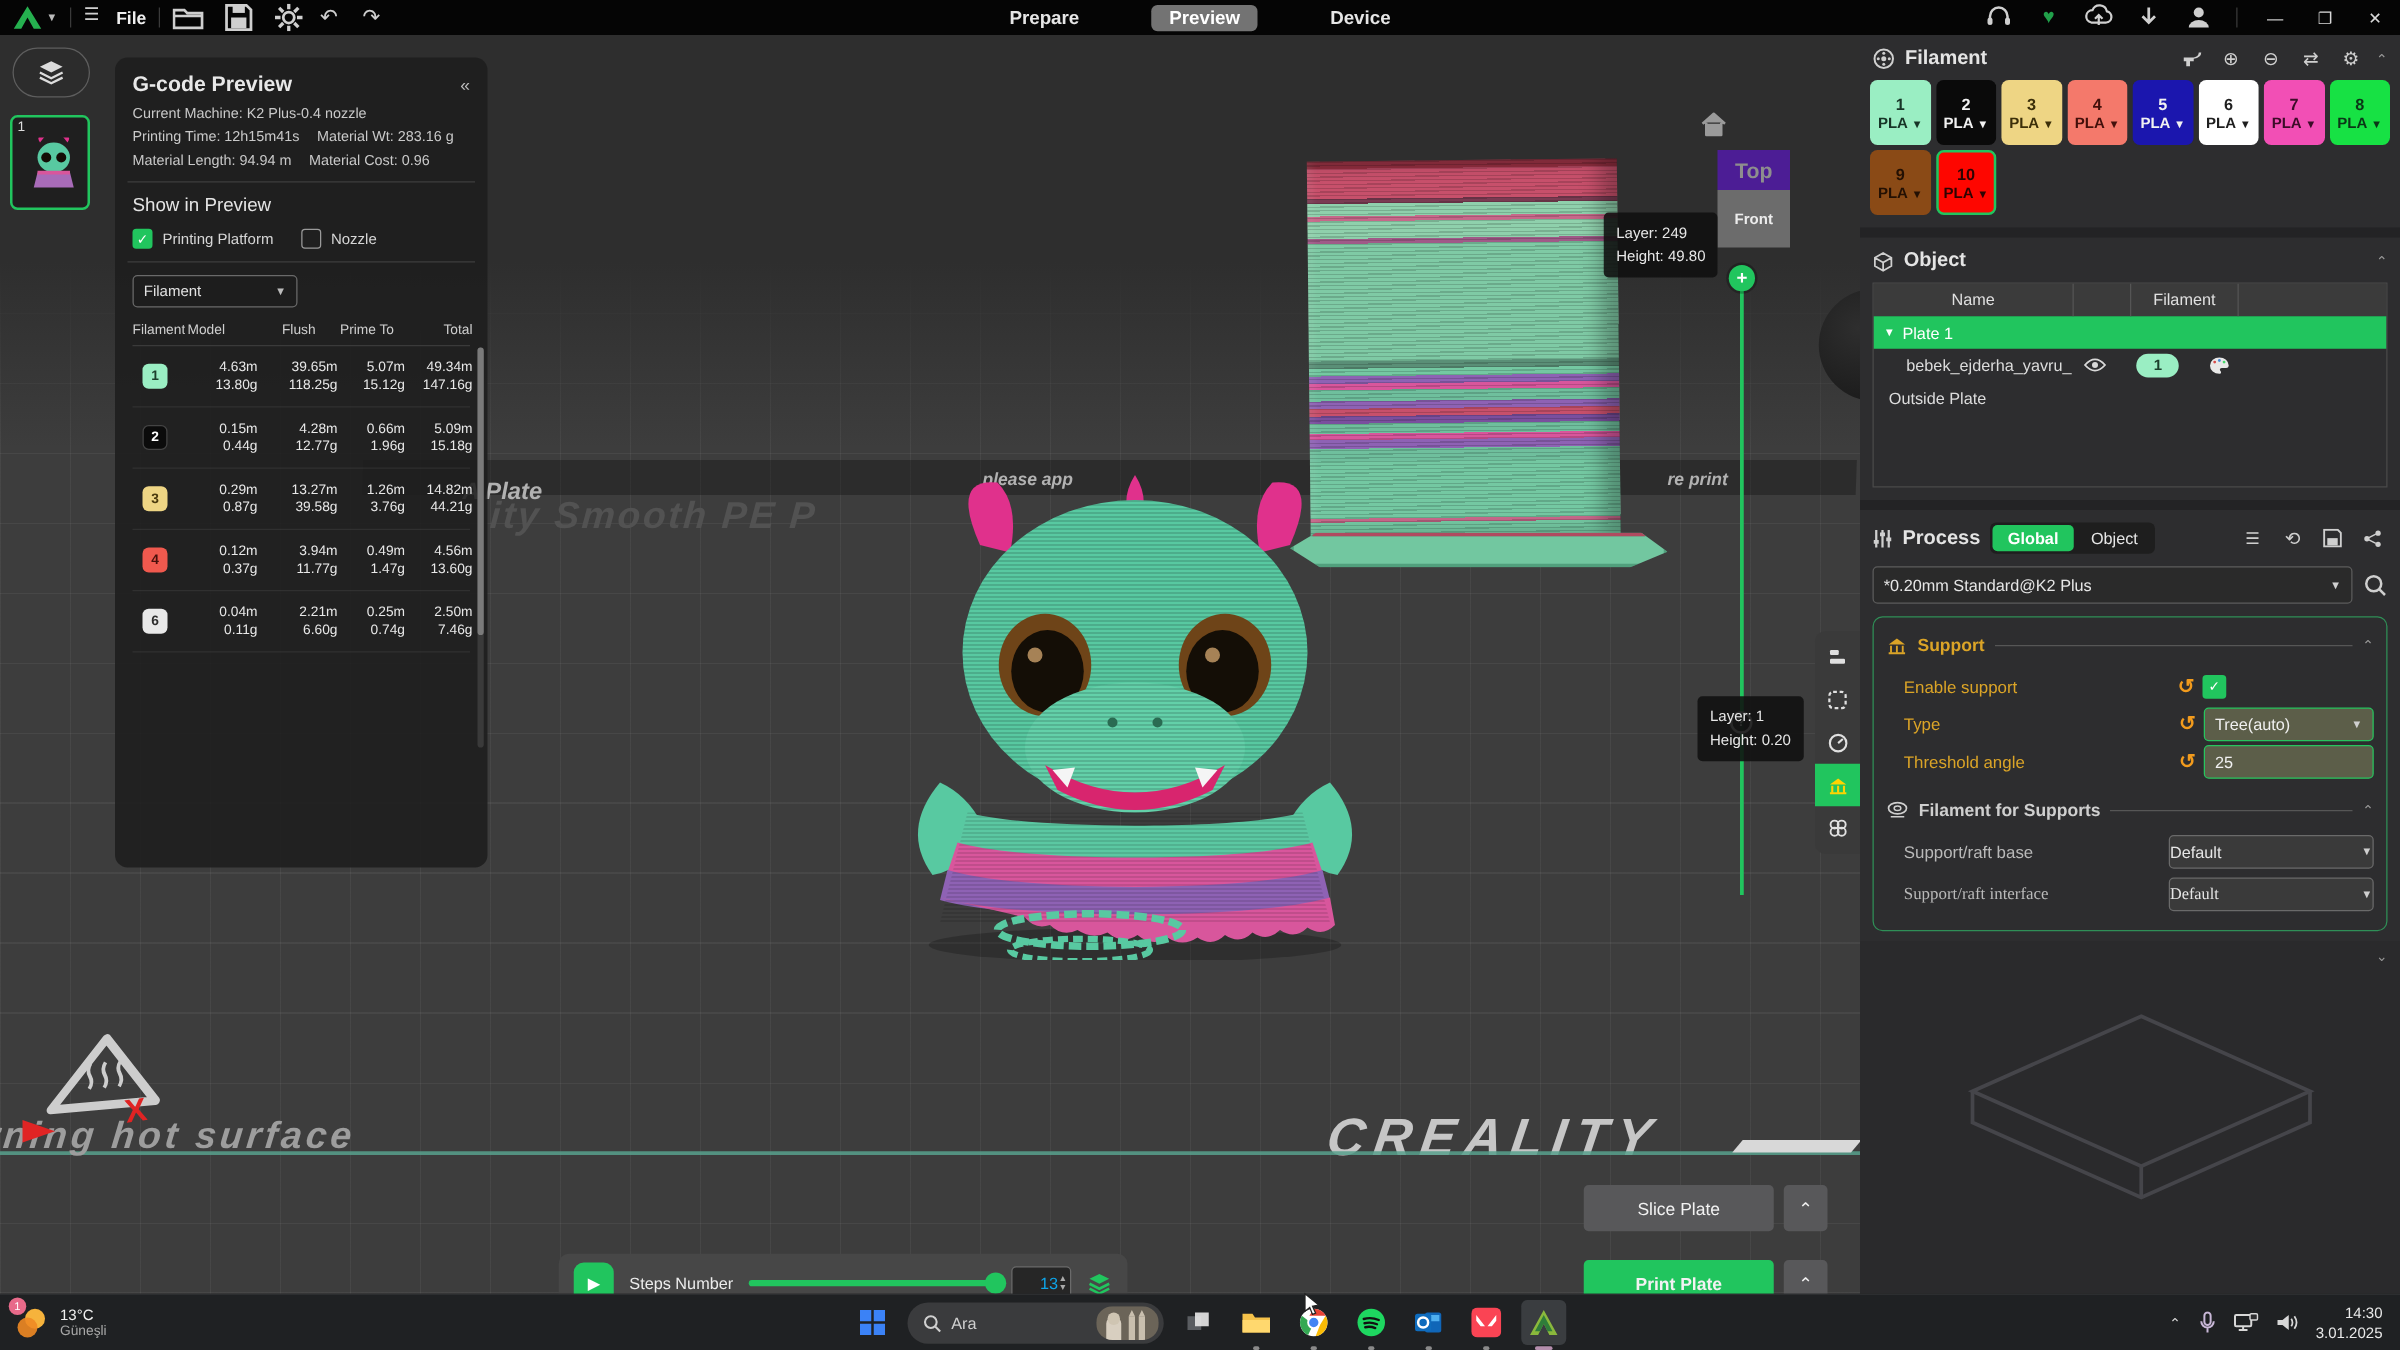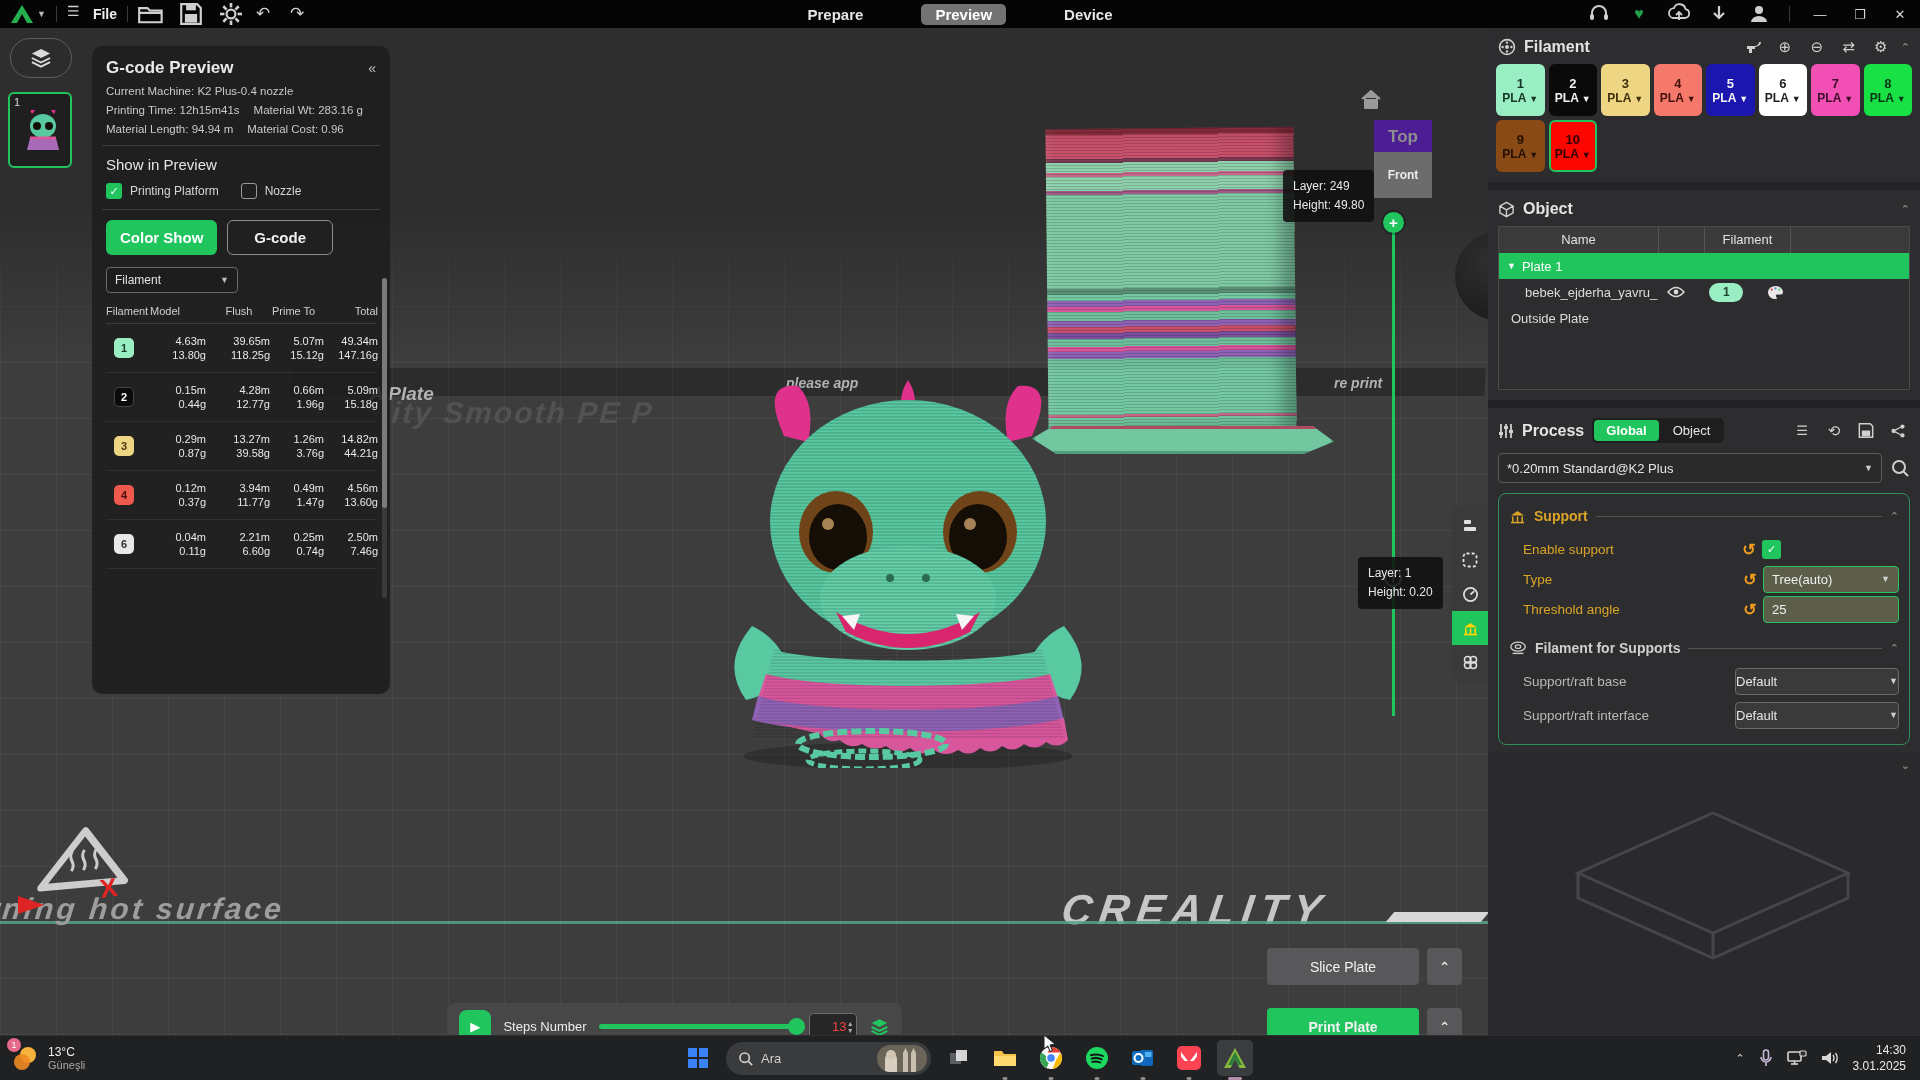--- a/index.html
+++ b/index.html
@@ -136,21 +136,21 @@
   #steps-bar { left:447px; top:975px; width:455px; height:47px; background:#474747;
      border-radius:8px; display:flex; align-items:center; padding:0 12px; gap:12px; }
   #play-btn { width:34px; height:34px; background:#21c55e; border-radius:8px; color:#fff;
      font-size:13px; display:flex; align-items:center; justify-content:center; }
   #steps-label { font-size:13px; color:#ececec; white-space:nowrap; }
   #steps-track { position:relative; width:208px; height:5px; background:#21c55e; border-radius:3px; }
   #steps-knob { position:absolute; right:-8px; top:-6px; width:17px; height:17px;
      border-radius:50%; background:#21c55e; }
   #steps-num { width:48px; height:28px; background:#262626; border:1px solid #6a6a6a;
      border-radius:4px; display:flex; align-items:center; }
-  #steps-num .v { flex:1; font-size:13px; color:#ef4444; padding-left:22px; }
+  #steps-num .v { flex:1; font-size:13px; color:#0ea5e9; padding-left:22px; }
   #steps-num .spin { width:14px; display:flex; flex-direction:column; font-size:7px;
      color:#aaa; line-height:7px; align-items:center; padding-right:2px; }
   .action-btn { height:37px; border-radius:4px; font-size:14px; color:#f2f2f2; display:flex;
      align-items:center; justify-content:center; }
   #slice-btn { left:1267px; top:920px; width:152px; background:#58585a; }
   #slice-more { left:1427px; top:920px; width:35px; background:#58585a; }
   #print-btn { left:1267px; top:980px; width:152px; background:#21c55e; font-weight:bold; }
   #print-more { left:1427px; top:980px; width:35px; background:#58585a; }
 
   
@@ -462,24 +462,20 @@
       <div class="chk-row">
         <span class="chk on">✓</span>
         <span>Printing Platform</span>
       </div>
       <div class="chk-row">
         <span class="chk off"></span>
         <span>Nozzle</span>
       </div>
     </div>
     <div class="lp-hr"></div>
-    <div class="lp-btn-row">
-      <button class="btn-green">Color Show</button>
-      <button class="btn-ghost">G-code</button>
-    </div>
     <div class="lp-select">
       <span>Filament</span>
       <span style="font-size:9px;color:#bbb;">▼</span>
     </div>
     <div class="ftable-head">
       <span>Filament</span>
       <span>Model</span>
       <span style="text-align:center;">Flush</span>
       <span>Prime To</span>
       <span style="text-align:right;">Total</span>
@@ -764,21 +760,21 @@
         <div class="grp-rule"></div>
         <span class="chev">⌃</span>
       </div>
       <div class="set-row">
         <span class="set-label plain">Support/raft base</span>
         <div class="plain-dd">
           <span>Default</span>
           <span class="dd-caret">▼</span>
         </div>
       </div>
-      <div class="set-row" style="margin-top:4px;">
+      <div class="set-row" style="margin-top:4px;font-family:Liberation Serif, serif;">
         <span class="set-label plain">Support/raft interface</span>
         <div class="plain-dd">
           <span>Default</span>
           <span class="dd-caret">▼</span>
         </div>
       </div>
     </div>
 
     <div id="rp-preview">
       <span class="collapse">⌄</span>

